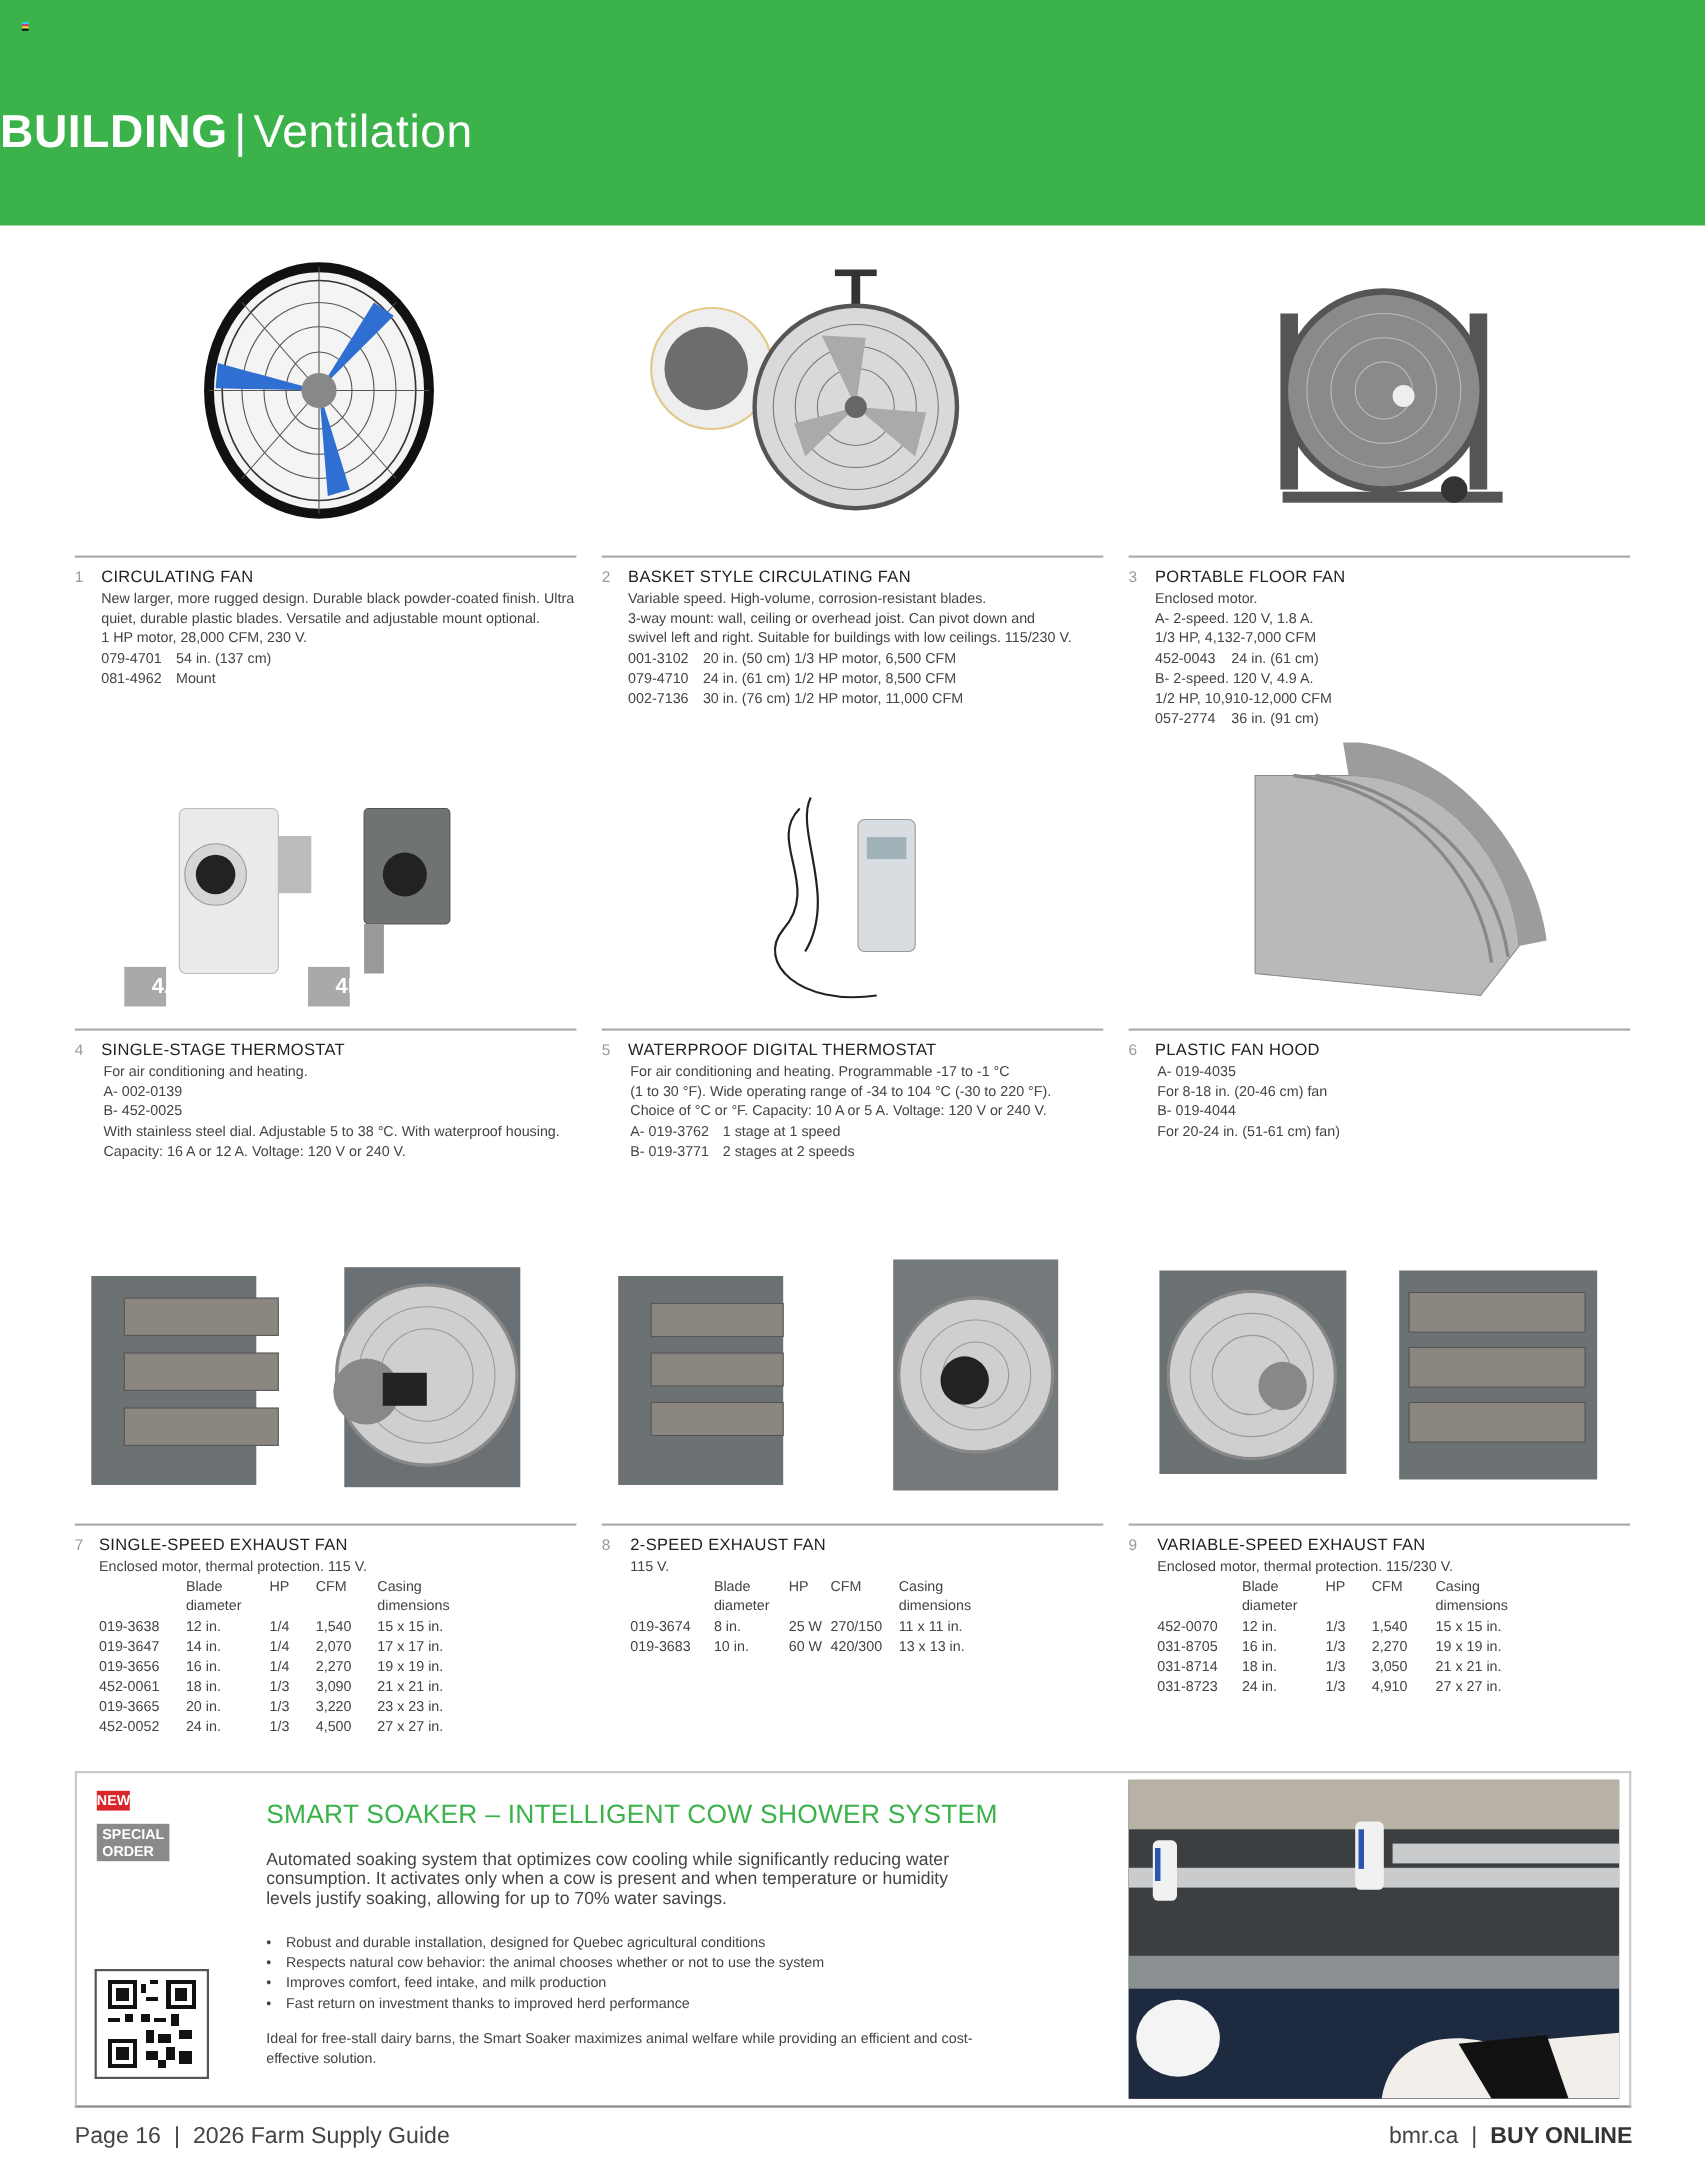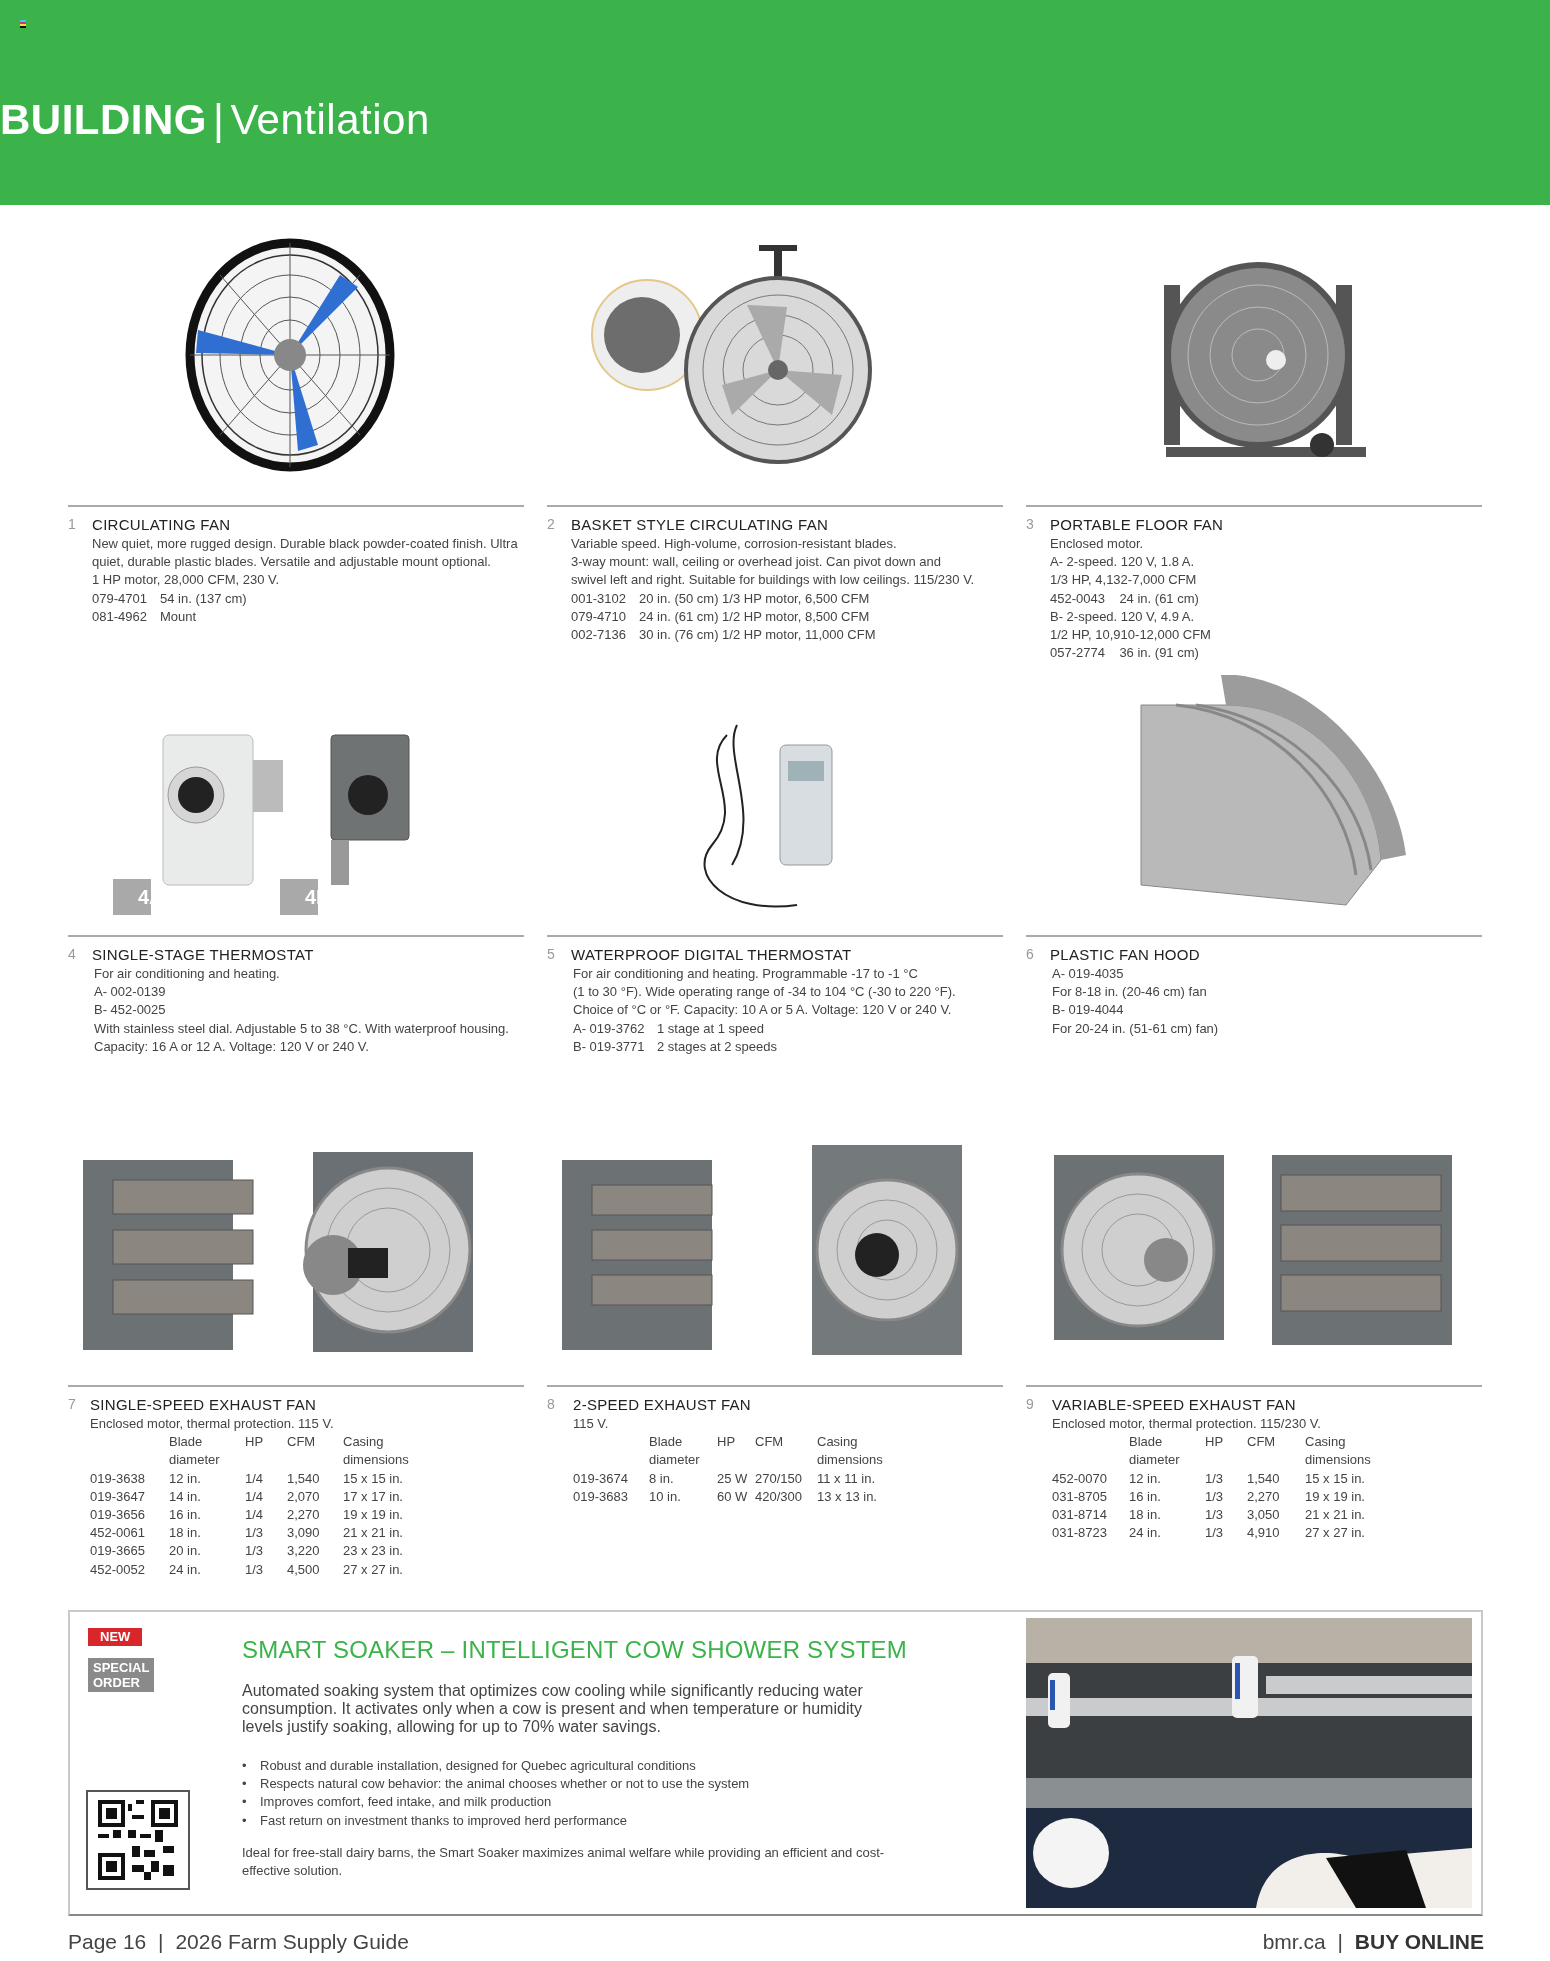--- a/index.html
+++ b/index.html
@@ -23,21 +23,21 @@
   .body-lines { margin-left: 24px; }
   .body-lines div { white-space: nowrap; }
   .code { display: inline-block; width: 68px; }
 
   table.spec { margin-left: 22px; border-collapse: collapse; font-size: 13px; color: #444; }
   table.spec td, table.spec th { padding: 0; text-align: left; font-weight: normal; line-height: 18.2px; vertical-align: top; white-space: nowrap; }
 
   .badge-lbl { position: absolute; color: #fff; font-weight: bold; font-size: 20px; background: #a9a9a9; width: 38px; height: 36px; text-align: center; line-height: 36px; padding-left: 25px; }
 
   .promo { position: absolute; left: 68px; top: 1610px; width: 1415px; height: 306px; border: 2px solid #c9c9c9; border-bottom-color: #888; }
-  .tag-new { position: absolute; left: 18px; top: 16px; background: #d9262b; color: #fff; font-weight: bold; font-size: 13px; padding: 2px 12px; line-height: 14px; }
+  .tag-new { position: absolute; left: 18px; top: 16px; background: #d9262b; color: #fff; font-weight: bold; font-size: 13px; padding: 2px 0; line-height: 14px; }
   .tag-special { position: absolute; left: 18px; top: 46px; background: #8a8a8a; color: #fff; font-weight: bold; font-size: 13px; padding: 2px 5px; line-height: 15px; width: 66px; }
   .promo-title { position: absolute; left: 172px; top: 24px; color: #3bb34a; font-size: 24px; letter-spacing: 0.2px; }
   .promo-text { position: absolute; left: 172px; top: 70px; width: 640px; font-size: 16px; line-height: 18.2px; color: #444; }
   .promo-list { position: absolute; left: 172px; top: 145px; font-size: 13px; line-height: 18.2px; color: #444; list-style: none; }
   .promo-list li::before { content: "•"; display: inline-block; width: 18px; }
   .promo-outro { position: absolute; left: 172px; top: 232px; width: 680px; font-size: 13px; line-height: 18.2px; color: #444; }
   .qr { position: absolute; left: 16px; top: 178px; width: 104px; height: 100px; border: 2px solid #555; background: #fff; padding: 8px; }
   .promo-photo { position: absolute; left: 956px; top: 6px; width: 446px; height: 290px; overflow: hidden; background: #444; }
 
   .footer { position: absolute; left: 68px; right: 66px; top: 1930px; font-size: 21px; color: #444; }
@@ -78,21 +78,21 @@
       <path d="M222 130 L272 50 L290 62 Z" fill="#2f6fd1"></path>
       <path d="M222 130 L250 220 L230 226 Z" fill="#2f6fd1"></path>
       <circle cx="222" cy="130" r="16" fill="#888"></circle>
     </svg>
   </div>
   <div class="rule" style="top:280px;"></div>
   <div class="desc" style="top:290px;">
     <span class="num">1</span>
     <div class="title">CIRCULATING FAN</div>
     <div class="body-lines">
-      <div>New quiet, more rugged design. Durable black powder-coated finish. Ultra</div>
+      <div>New larger, more rugged design. Durable black powder-coated finish. Ultra</div>
       <div>quiet, durable plastic blades. Versatile and adjustable mount optional.</div>
       <div>1 HP motor, 28,000 CFM, 230 V.</div>
       <div><span class="code">079-4701</span><span>54 in. (137 cm)</span></div>
       <div><span class="code">081-4962</span><span>Mount</span></div>
     </div>
   </div>
 </div>
 
 <div class="cell" style="left:547px; top:225px; height:440px;">
   <div class="img-area" style="height:275px;">

